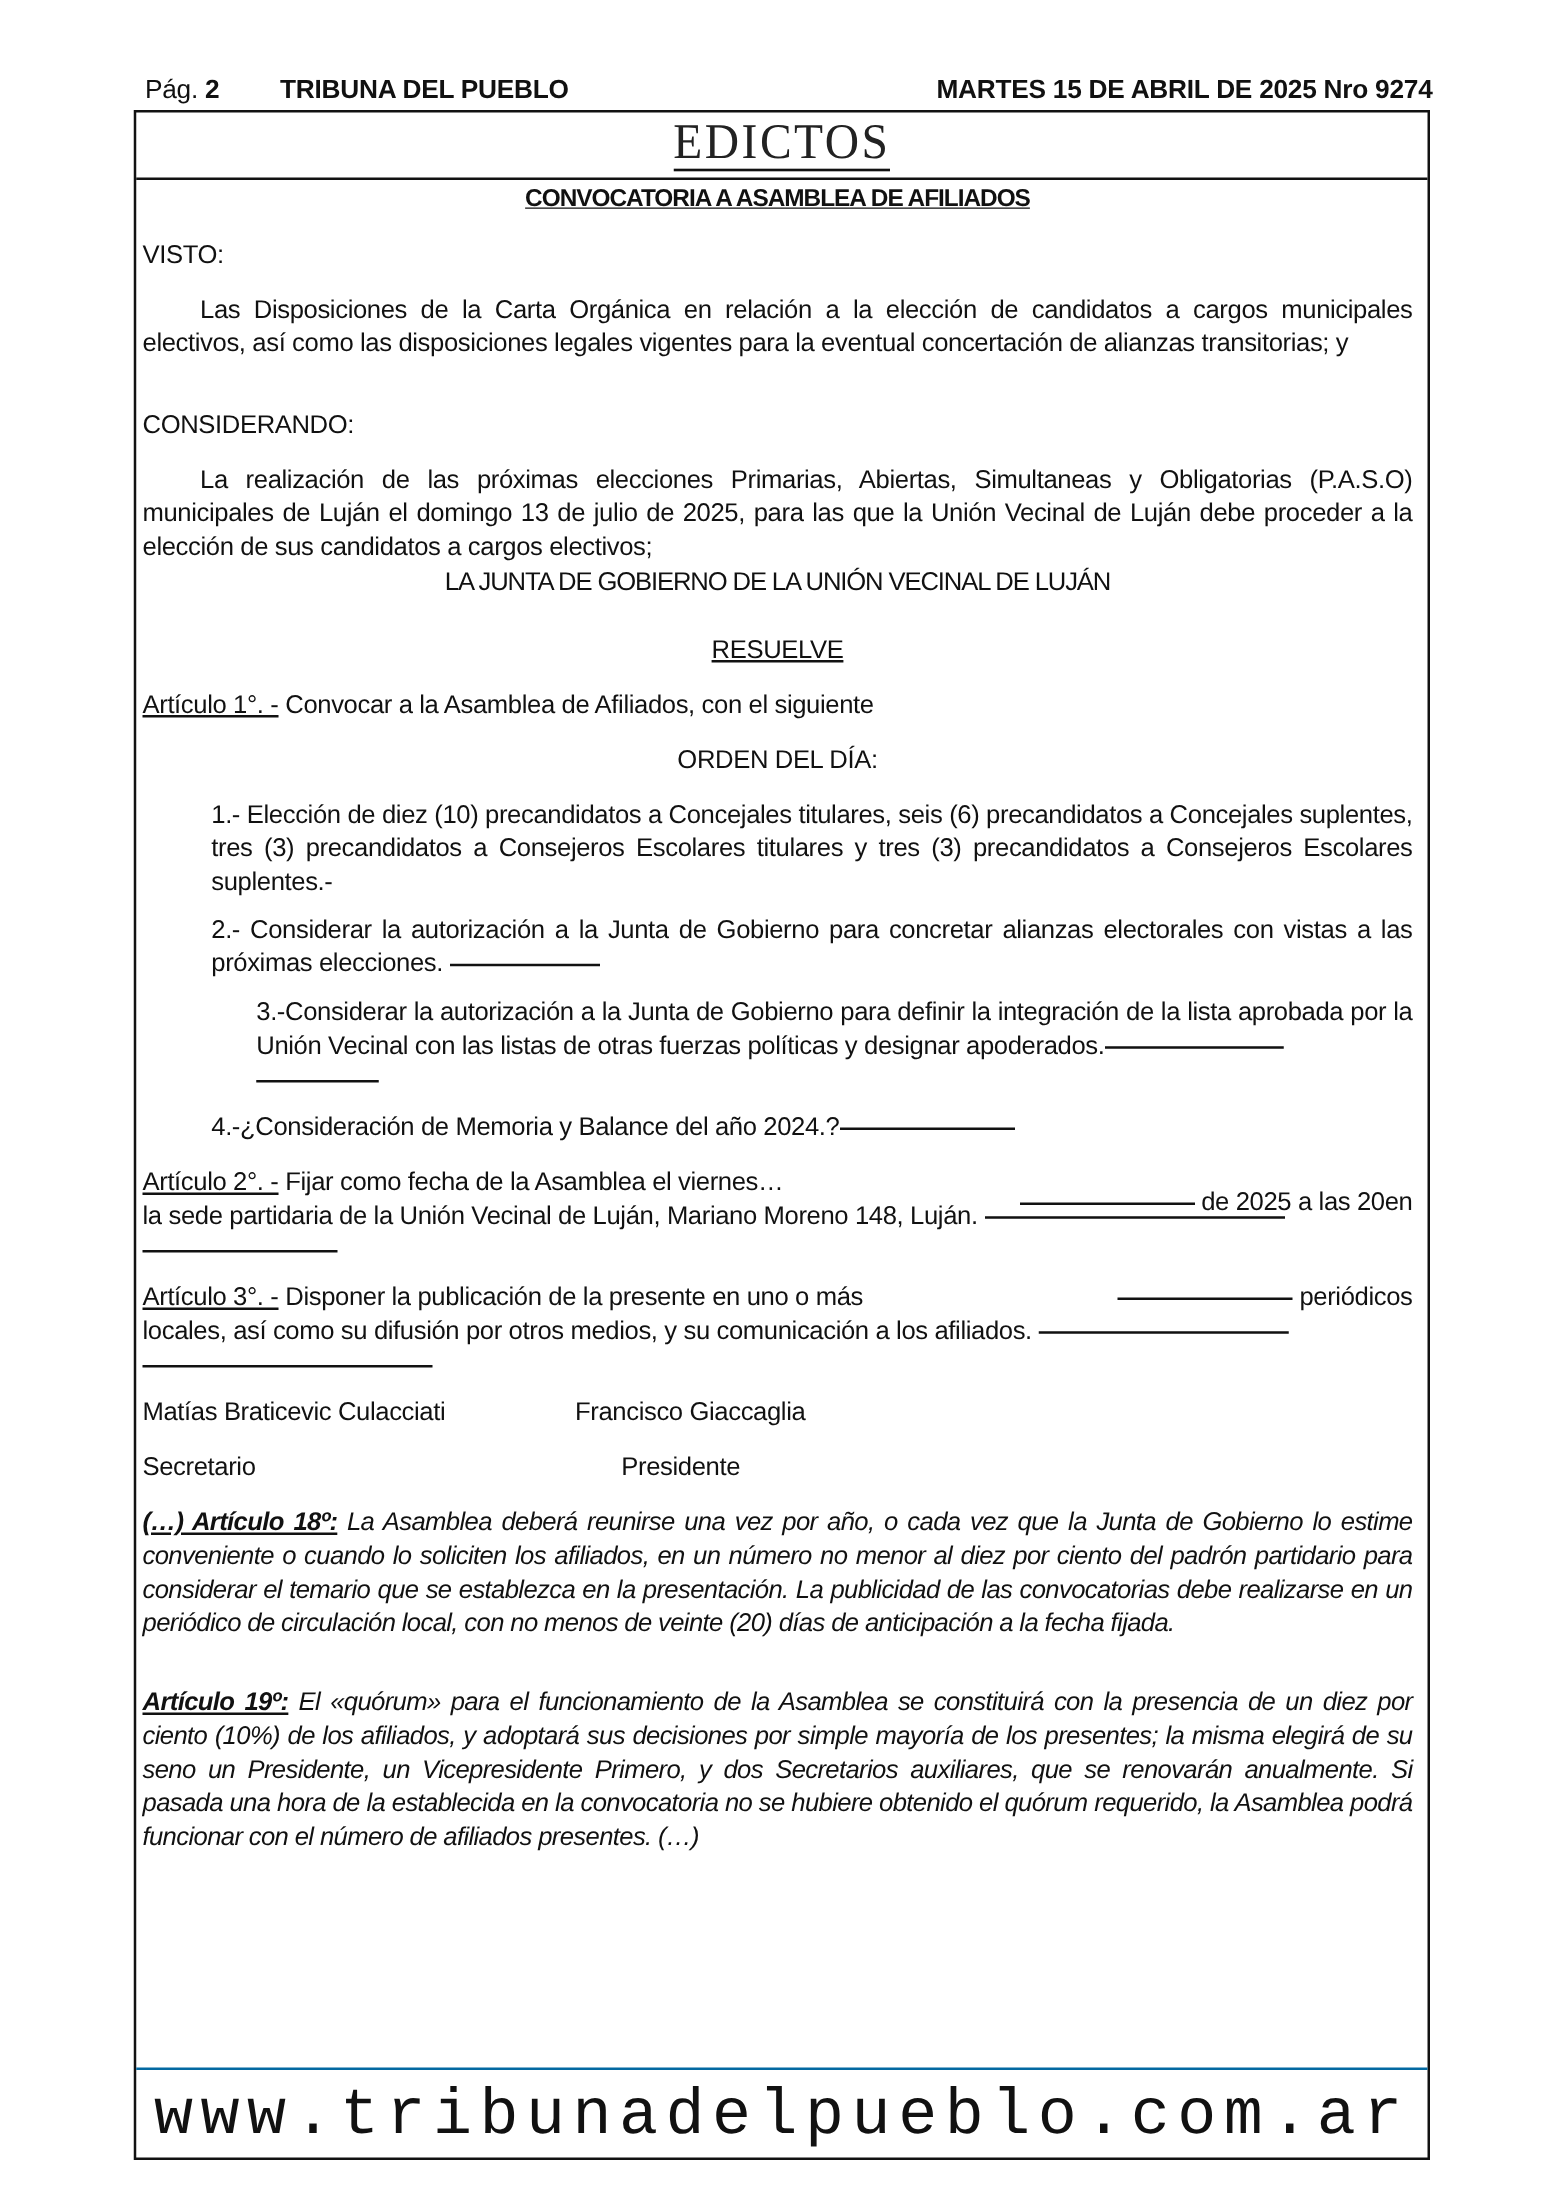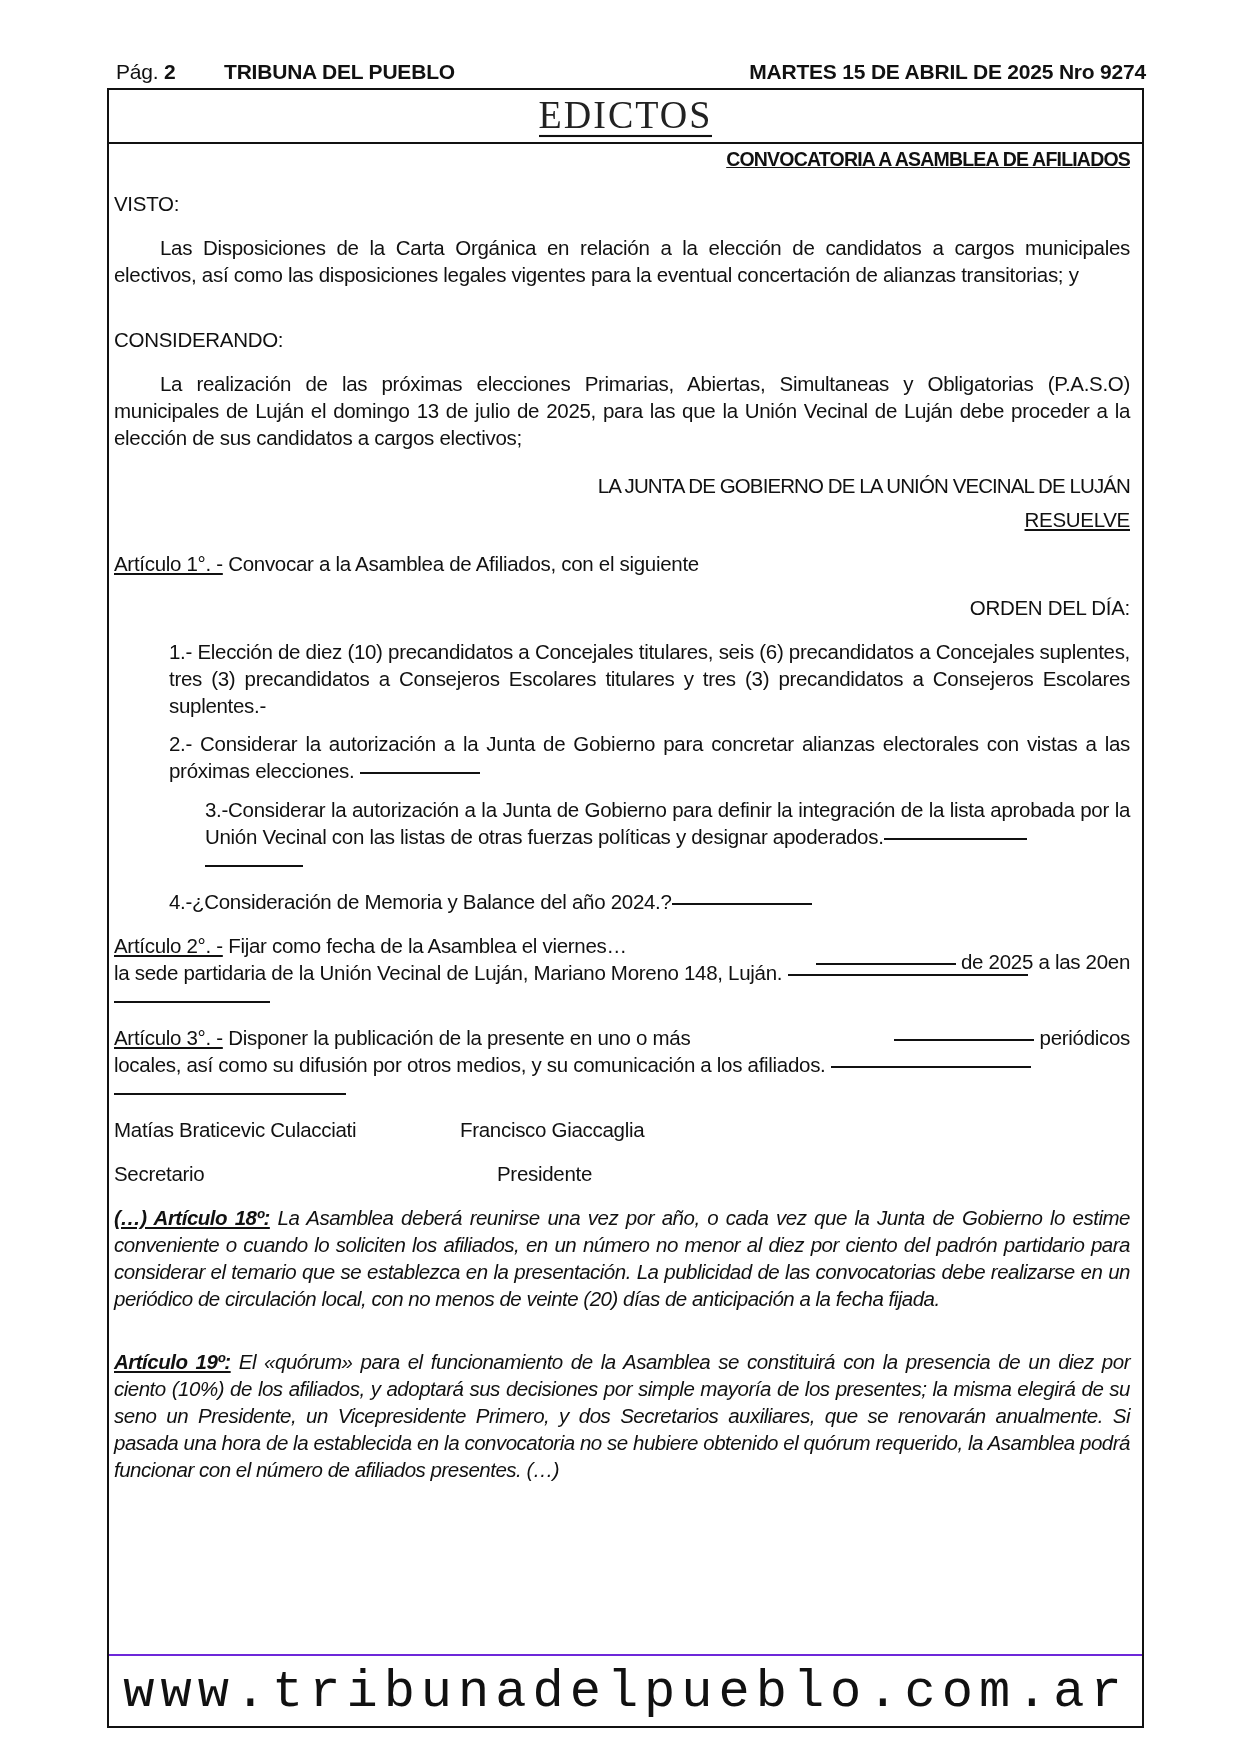--- a/index.html
+++ b/index.html
@@ -19,30 +19,30 @@
   .section-title { position: absolute; left: 0; top: 0; width: 100%; height: 52px;
                    border-bottom: 2px solid #111; text-align: center; }
   .section-title span { display: inline-block; font-family: "Liberation Serif", serif;
                         font-size: 38px; letter-spacing: 2px; line-height: 40px; margin-top: 4px;
                         border-bottom: 2px solid #111; font-weight: normal; color: #222;
                         transform: scaleY(1.05); }
 
   .content { position: absolute; left: 5px; right: 12px; top: 54px;
              font-size: 20.5px; line-height: 27px; letter-spacing: -0.3px; }
   .p { position: absolute; left: 0; right: 0; text-align: justify; }
-  .center { text-align: right; }
+  .center { text-align: center; }
   .u { text-decoration: underline; }
   .b { font-weight: bold; }
   .i { font-style: italic; }
   .indent { text-indent: 46px; }
   .item { left: 55px; }
   .dash { display: inline-block; height: 2px; background: #111; vertical-align: middle; }
 
   .footer-url { position: absolute; left: 0; right: 0; top: 1564px; height: 74px;
-                border-top: 2px solid #6d28d9; text-align: center; }
+                border-top: 2px solid #0369a1; text-align: center; }
   .footer-url span { font-family: "Liberation Mono", monospace; font-size: 52px;
                      letter-spacing: 6px; line-height: 74px; color: #111; }
 </style>
 </head>
 <body>
 
 <div class="masthead">
   <span class="pag"><span>Pág.</span> <b>2</b></span>
   <span class="name">TRIBUNA DEL  PUEBLO</span>
   <span class="date">MARTES 15 DE ABRIL DE 2025 Nro 9274</span>
@@ -55,21 +55,21 @@
 
   <div class="content">
     <div class="p center b u" style="top:2px; font-size:19.5px; letter-spacing:-0.8px;">CONVOCATORIA A ASAMBLEA DE AFILIADOS</div>
 
     <div class="p" style="top:46px;">VISTO:</div>
     <div class="p indent" style="top:90px;">Las Disposiciones de la Carta Orgánica en relación a la elección de candidatos a cargos municipales electivos, así como las disposiciones legales vigentes para la eventual concertación de alianzas transitorias; y</div>
 
     <div class="p" style="top:182px;">CONSIDERANDO:</div>
     <div class="p indent" style="top:226px;">La realización de las próximas elecciones Primarias, Abiertas, Simultaneas y Obligatorias (P.A.S.O) municipales de Luján el domingo 13 de julio de 2025, para las que la Unión Vecinal de Luján debe proceder a la elección de sus candidatos a cargos electivos;</div>
 
-    <div class="p center" style="top:328px; letter-spacing:-0.9px;">LA JUNTA DE GOBIERNO DE LA UNIÓN VECINAL DE LUJÁN</div>
+    <div class="p center" style="top:308px; letter-spacing:-0.9px;">LA JUNTA DE GOBIERNO DE LA UNIÓN VECINAL DE LUJÁN</div>
     <div class="p center" style="top:362px;"><span class="u">RESUELVE</span></div>
 
     <div class="p" style="top:406px;"><span class="u">Artículo 1°. -</span><span> Convocar a la Asamblea de Afiliados, con el siguiente</span></div>
 
     <div class="p center" style="top:450px;">ORDEN DEL DÍA:</div>
 
     <div class="p item" style="top:494px;">1.- Elección de diez (10) precandidatos a Concejales titulares, seis (6) precandidatos a Concejales suplentes, tres (3) precandidatos a Consejeros Escolares titulares y tres (3) precandidatos a Consejeros Escolares suplentes.-</div>
     <div class="p item" style="top:586px;"><span>2.- Considerar la autorización a la Junta de Gobierno para concretar alianzas electorales con vistas a las próximas elecciones.</span> <span class="dash" style="width:120px;"></span></div>
     <div class="p item" style="top:652px;margin-left:36px;"><span>3.-Considerar la autorización a la Junta de Gobierno para definir la integración de la lista aprobada por la Unión Vecinal con las listas de otras fuerzas políticas y designar apoderados.</span><span class="dash" style="width:143px;"></span><br><span class="dash" style="width:98px;"></span></div>
     <div class="p item" style="top:744px;"><span>4.-¿Consideración de Memoria y Balance del año 2024.?</span><span class="dash" style="width:140px;"></span></div>

